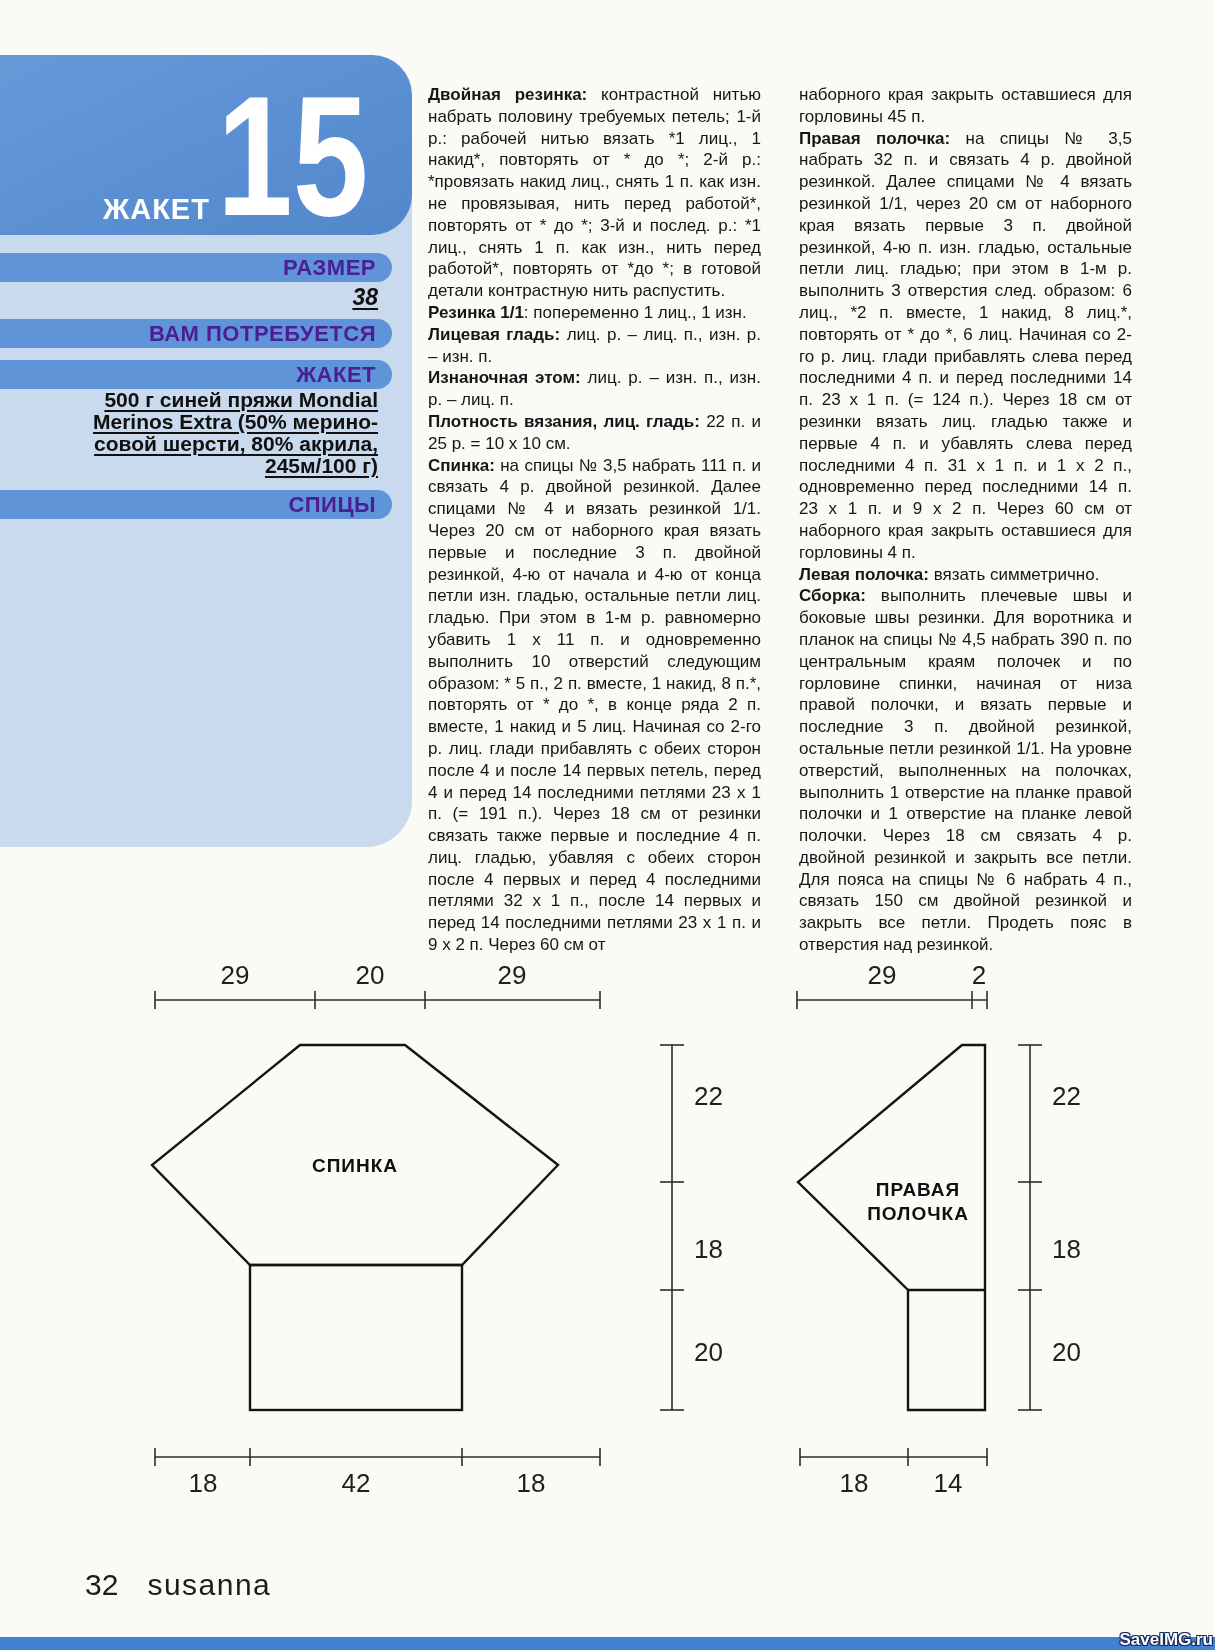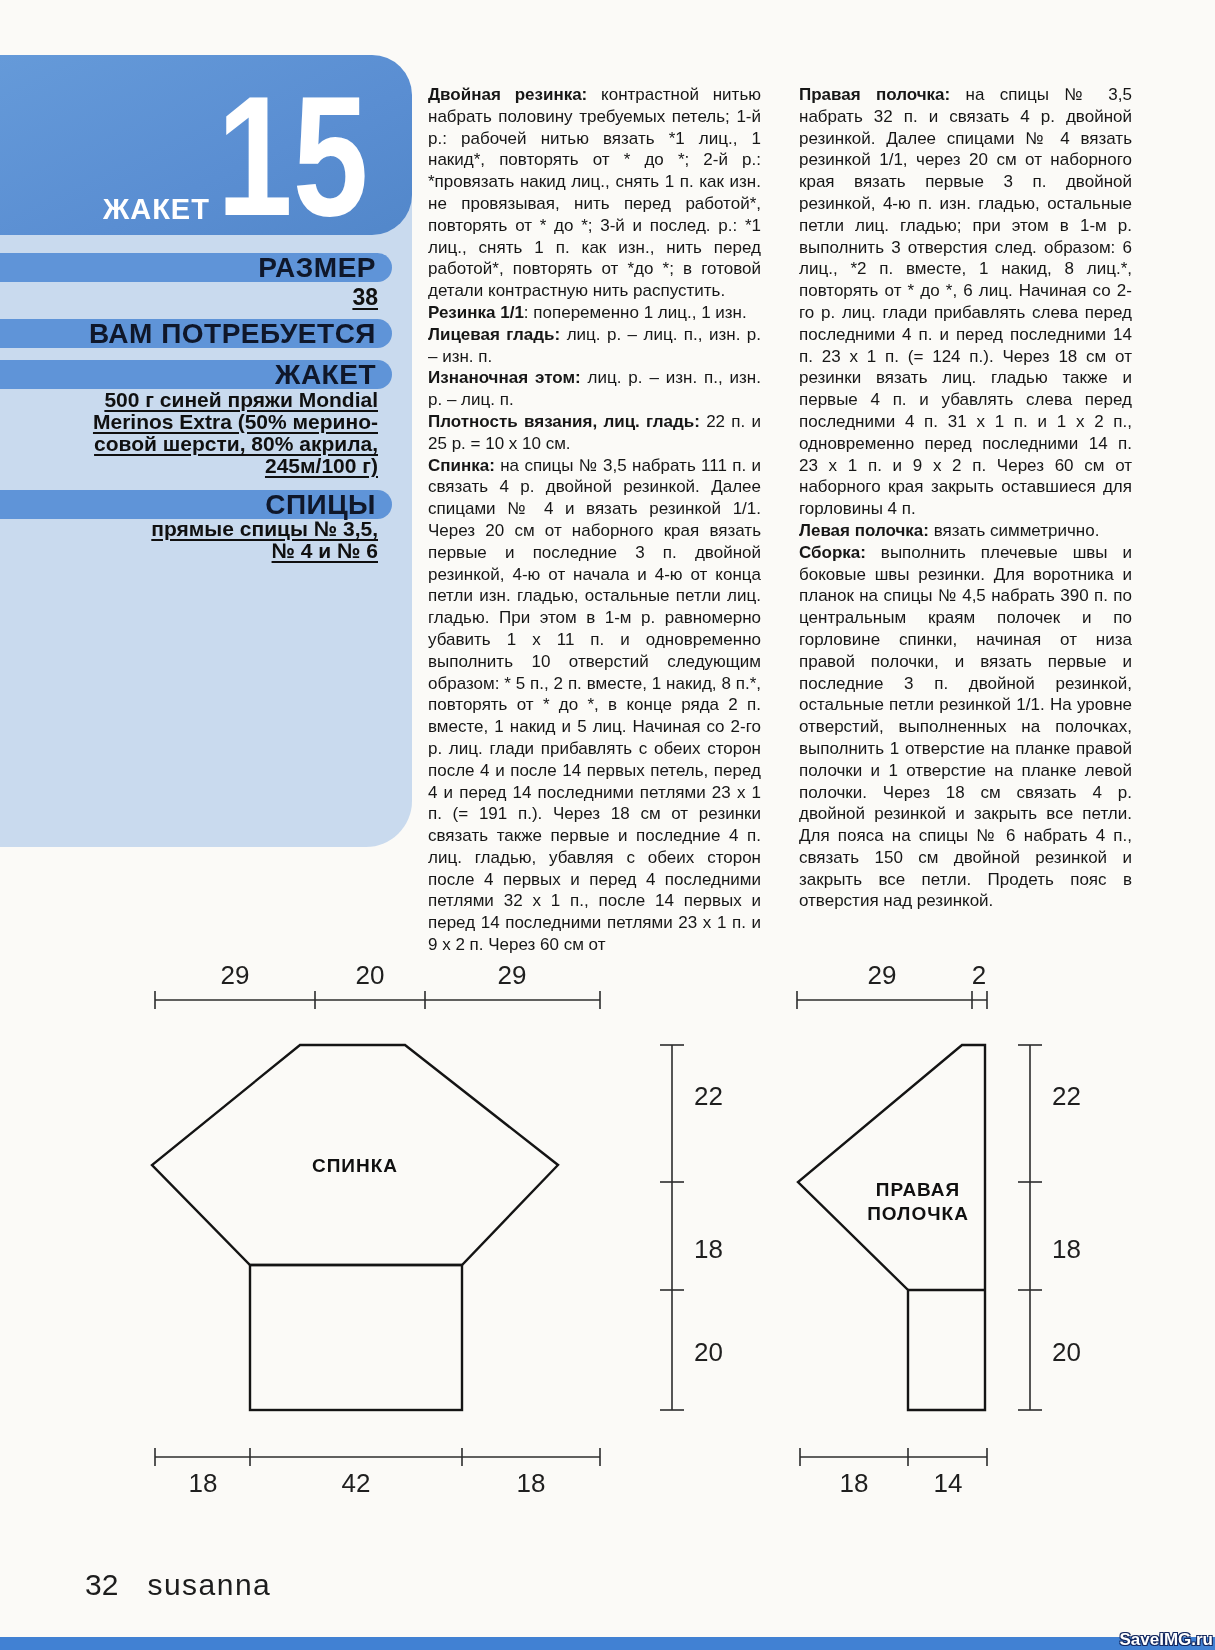--- a/index.html
+++ b/index.html
@@ -27,32 +27,32 @@
     font-weight:bold;font-size:29px;letter-spacing:1px;
   }
   .model-number{
     position:absolute;left:217px;top:16px;color:#ffffff;
     font-weight:bold;font-size:170px;line-height:1;
     transform:scaleX(0.8);transform-origin:left top;
   }
   .bar{
     position:absolute;left:0;width:392px;height:29px;box-sizing:border-box;
     background:var(--bar);border-radius:0 15px 15px 0;
-    color:#0f172a;font-weight:bold;font-size:28px;line-height:29px;
+    color:#4c1d95;font-weight:bold;font-size:22px;line-height:29px;
     text-align:right;padding-right:16px;letter-spacing:0.5px;
   }
   .bar-size{top:253px;}
   .bar-req{top:319px;}
   .bar-yarn{top:360px;}
   .bar-needles{top:490px;}
   .side-text{
     position:absolute;left:0;width:378px;text-align:right;
     font-weight:bold;color:#101010;
   }
-  .size-value{top:284px;font-size:23px;line-height:26px;}
+  .size-value{top:284px;font-size:23px;line-height:26px;font-style:italic;}
   .yarn-details{top:389px;font-size:21px;line-height:22px;}
   .needles-details{top:518px;font-size:21px;line-height:22px;}
   .u{text-decoration:underline;text-underline-offset:3px;text-decoration-thickness:2px;}
 
   
   .col{
     position:absolute;top:84px;width:333px;
     font-size:17px;line-height:21.8px;text-align:justify;color:#161616;
   }
   .col p{margin:0;}
@@ -95,35 +95,32 @@
 
   <div class="bar bar-yarn">ЖАКЕТ</div>
   <div class="side-text yarn-details">
     <span class="u">500 г синей пряжи Mondial</span><br>
     <span class="u">Merinos Extra (50% мерино-</span><br>
     <span class="u">совой шерсти, 80% акрила,</span><br>
     <span class="u">245м/100 г)</span>
   </div>
 
   <div class="bar bar-needles">СПИЦЫ</div>
-  <div class="side-text needles-details">
-    <span class="u">прямые спицы № 3,5,</span><br>
-    <span class="u">№ 4 и № 6</span>
-  </div>
 
   <div class="col col1">
     <p><b>Двойная резинка:</b><span> контрастной нитью набрать половину требуемых петель; 1-й р.: рабочей нитью вязать *1 лиц., 1 накид*, повторять от * до *; 2-й р.: *провязать накид лиц., снять 1 п. как изн. не провязывая, нить перед работой*, повторять от * до *; 3-й и послед. р.: *1 лиц., снять 1 п. как изн., нить перед работой*, повторять от *до *; в готовой детали контрастную нить распустить.</span></p>
     <p><b>Резинка 1/1</b><span>: попеременно 1 лиц., 1 изн.</span></p>
     <p><b>Лицевая гладь:</b><span> лиц. р. – лиц. п., изн. р. – изн. п.</span></p>
     <p><b>Изнаночная этом:</b><span> лиц. р. – изн. п., изн. р. – лиц. п.</span></p>
     <p><b>Плотность вязания, лиц. гладь:</b><span> 22 п. и 25 р. = 10 х 10 см.</span></p>
     <p><b>Спинка:</b><span> на спицы № 3,5 набрать 111 п. и связать 4 р. двойной резинкой. Далее спицами № 4 и вязать резинкой 1/1. Через 20 см от наборного края вязать первые и последние 3 п. двойной резинкой, 4-ю от начала и 4-ю от конца петли изн. гладью, остальные петли лиц. гладью. При этом в 1-м р. равномерно убавить 1 х 11 п. и одновременно выполнить 10 отверстий следующим образом: * 5 п., 2 п. вместе, 1 накид, 8 п.*, повторять от * до *, в конце ряда 2 п. вместе, 1 накид и 5 лиц. Начиная со 2-го р. лиц. глади прибавлять с обеих сторон после 4 и после 14 первых петель, перед 4 и перед 14 последними петлями 23 х 1 п. (= 191 п.). Через 18 см от резинки связать также первые и последние 4 п. лиц. гладью, убавляя с обеих сторон после 4 первых и перед 4 последними петлями 32 х 1 п., после 14 первых и перед 14 последними петлями 23 х 1 п. и 9 х 2 п. Через 60 см от</span></p>
   </div>
 
   <div class="col col2">
+    <p><b></b><span>наборного края закрыть оставшиеся для горловины 45 п.</span></p>
     <p><b>Правая полочка:</b><span> на спицы № 3,5 набрать 32 п. и связать 4 р. двойной резинкой. Далее спицами № 4 вязать резинкой 1/1, через 20 см от наборного края вязать первые 3 п. двойной резинкой, 4-ю п. изн. гладью, остальные петли лиц. гладью; при этом в 1-м р. выполнить 3 отверстия след. образом: 6 лиц., *2 п. вместе, 1 накид, 8 лиц.*, повторять от * до *, 6 лиц. Начиная со 2-го р. лиц. глади прибавлять слева перед последними 4 п. и перед последними 14 п. 23 х 1 п. (= 124 п.). Через 18 см от резинки вязать лиц. гладью также и первые 4 п. и убавлять слева перед последними 4 п. 31 х 1 п. и 1 х 2 п., одновременно перед последними 14 п. 23 х 1 п. и 9 х 2 п. Через 60 см от наборного края закрыть оставшиеся для горловины 4 п.</span></p>
     <p><b>Левая полочка:</b><span> вязать симметрично.</span></p>
     <p><b>Сборка:</b><span> выполнить плечевые швы и боковые швы резинки. Для воротника и планок на спицы № 4,5 набрать 390 п. по центральным краям полочек и по горловине спинки, начиная от низа правой полочки, и вязать первые и последние 3 п. двойной резинкой, остальные петли резинкой 1/1. На уровне отверстий, выполненных на полочках, выполнить 1 отверстие на планке правой полочки и 1 отверстие на планке левой полочки. Через 18 см связать 4 р. двойной резинкой и закрыть все петли. Для пояса на спицы № 6 набрать 4 п., связать 150 см двойной резинкой и закрыть все петли. Продеть пояс в отверстия над резинкой.</span></p>
   </div>
 
   <svg class="diagrams" width="1215" height="570" viewBox="0 930 1215 570">
 
     <g>
       <g class="dim-line">
         <line x1="155" y1="1000" x2="600" y2="1000"></line>

